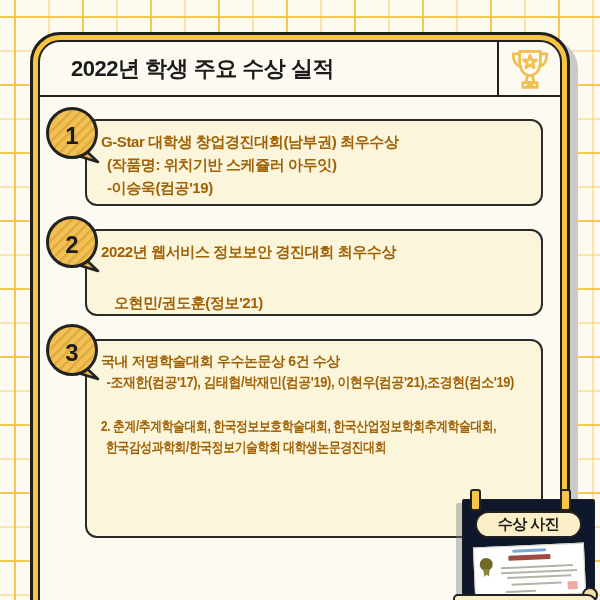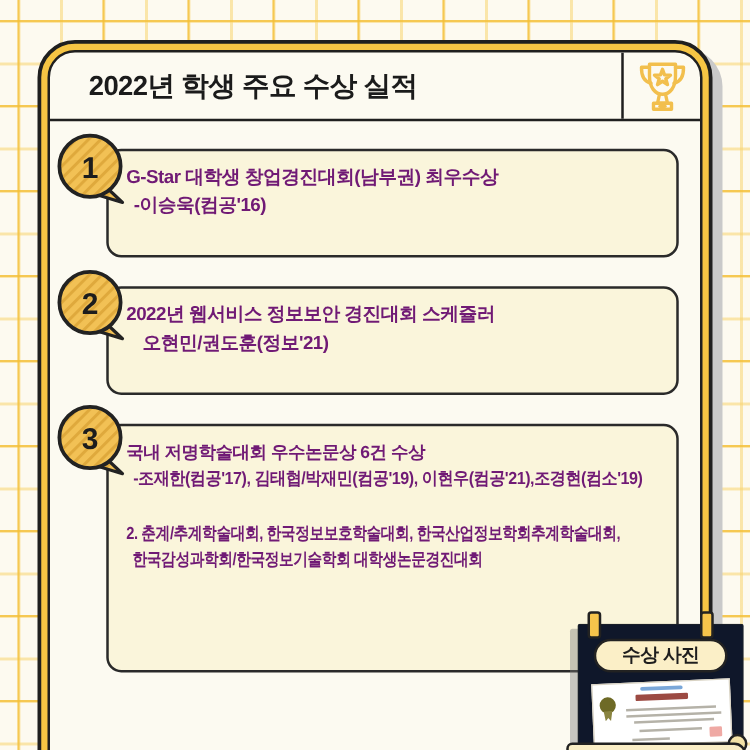--- a/index.html
+++ b/index.html
@@ -34,28 +34,28 @@
   .header-trophy-area {
     width:63px; border-left:2.5px solid #1f1f1f;
     display:flex; align-items:center; justify-content:center;
   }
 
   
   .award-box {
     position:absolute; left:45px; width:458px;
     background:#FAF5DB; border:2px solid #2a2a2a; border-radius:12px;
     padding:10px 10px 8px 14px; font-size:15px; font-weight:600;
-    line-height:1.52; letter-spacing:-0.4px; color:#701a75;
+    line-height:1.52; letter-spacing:-0.4px; color:#a16207;
   }
   .box-1 { top:77px;  height:87px; }
   .box-2 { top:187px; height:87px; }
   .box-3 { top:297px; height:199px; font-size:14px; line-height:1.5; }
   .line { white-space:nowrap; }
   .i1 { padding-left:6px; }
-  .i2 { padding-left:13px; }
+  .i2 { padding-left:13px;margin-top:28px; }
   .gap-above { margin-top:23px; }
   .cond92 { transform:scaleX(.92); transform-origin:left center; }
   .cond84 { transform:scaleX(.84); transform-origin:left center; }
 
   .badge { position:absolute; left:5px; width:58px; height:60px; z-index:3; }
   .b-1 { top:64px; } .b-2 { top:173px; } .b-3 { top:281px; }
   .badge text { font-family:"Liberation Sans","DejaVu Sans",sans-serif; }
 
   
   .photo-card {
@@ -132,30 +132,31 @@
       </div>
     </div>
 
     <svg class="badge b-1" viewBox="0 0 58 60">
       <path d="M36 40 L53 56 L30 49 Z" fill="url(#hatchPat)" stroke="#222" stroke-width="2.5" stroke-linejoin="round"></path>
       <circle cx="27" cy="27" r="24.5" fill="url(#hatchPat)" stroke="#222" stroke-width="3"></circle>
       <text x="27" y="29" text-anchor="middle" dominant-baseline="central" font-size="24" font-weight="600" fill="#1d1d1d">1</text>
     </svg>
     <div class="award-box box-1">
       <div class="line">G-Star 대학생 창업경진대회(남부권) 최우수상</div>
-      <div class="line i1">-이승욱(컴공'16)</div>
+      <div class="line i1">(작품명: 위치기반 스케쥴러 아두잇)</div>
+      <div class="line i1">-이승욱(컴공'19)</div>
     </div>
 
     <svg class="badge b-2" viewBox="0 0 58 60">
       <path d="M36 40 L53 56 L30 49 Z" fill="url(#hatchPat)" stroke="#222" stroke-width="2.5" stroke-linejoin="round"></path>
       <circle cx="27" cy="27" r="24.5" fill="url(#hatchPat)" stroke="#222" stroke-width="3"></circle>
       <text x="27" y="29" text-anchor="middle" dominant-baseline="central" font-size="24" font-weight="600" fill="#1d1d1d">2</text>
     </svg>
     <div class="award-box box-2">
-      <div class="line">2022년 웹서비스 정보보안 경진대회 스케쥴러</div>
+      <div class="line">2022년 웹서비스 정보보안 경진대회 최우수상</div>
       <div class="line i2">오현민/권도훈(정보'21)</div>
     </div>
 
     <svg class="badge b-3" viewBox="0 0 58 60">
       <path d="M36 40 L53 56 L30 49 Z" fill="url(#hatchPat)" stroke="#222" stroke-width="2.5" stroke-linejoin="round"></path>
       <circle cx="27" cy="27" r="24.5" fill="url(#hatchPat)" stroke="#222" stroke-width="3"></circle>
       <text x="27" y="29" text-anchor="middle" dominant-baseline="central" font-size="24" font-weight="600" fill="#1d1d1d">3</text>
     </svg>
     <div class="award-box box-3">
       <div class="line">국내 저명학술대회 우수논문상 6건 수상</div>

